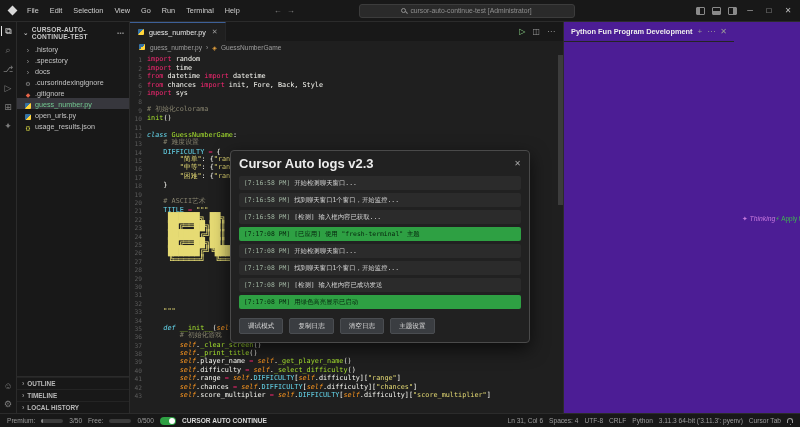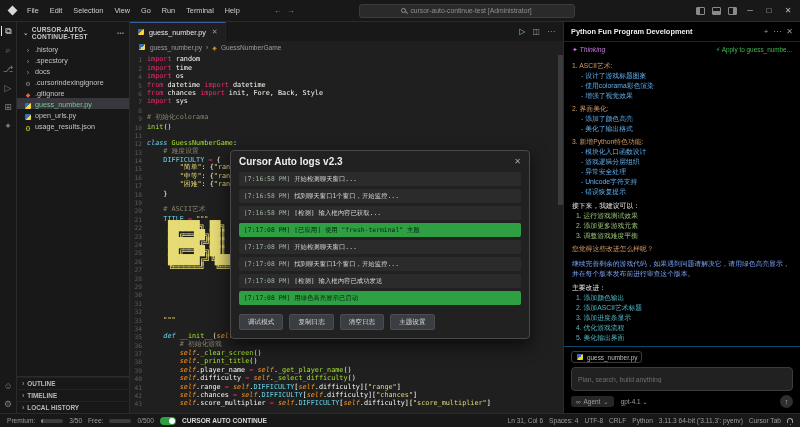--- a/index.html
+++ b/index.html
@@ -63,32 +63,32 @@
   .tk-k{color:#f92672}.tk-kc{color:#66d9ef;font-style:italic}.tk-fn{color:#a6e22e}
   .tk-s{color:#e6db74}.tk-c{color:#88846f}.tk-sf{color:#fd971f;font-style:italic}
   .tk-n{color:#ae81ff}.tk-p{color:#f8f8f2}.tk-cn{color:#66d9ef}
   .tk-art{color:#e6db74;font-size:9.5px;line-height:8.4px;letter-spacing:-.5px}
   .scrollbar{position:absolute;right:0;top:0;bottom:0;width:5px}
   .scroll-thumb{position:absolute;top:2px;right:0;width:5px;height:150px;background:#3c3c3c}
 
   
   .modal{position:absolute;left:230px;top:150px;width:300px;background:#212121;border:1px solid #4a4a4a;border-radius:4px;box-shadow:0 6px 18px rgba(0,0,0,.65);z-index:20;font-size:6.8px}
   .modal-header{display:flex;align-items:center;justify-content:space-between;padding:5px 8px 3px}
-  .modal-title{color:#ececec;font-weight:bold;font-size:10px}
+  .modal-title{color:#ececec;font-weight:bold;font-size:13px}
   .modal-close{color:#a8a8a8;font-size:8px;cursor:pointer}
   .logs{padding:2px 8px}
   .log-row{display:flex;gap:4px;background:#2b2b2b;border-radius:2px;padding:2.5px 5px;margin-bottom:3px;font-family:"DejaVu Sans Mono",monospace;font-size:6.4px;color:#d5d5d5}
   .log-time{color:#9fb3a0;flex:none}
   .log-row.hl{background:#2ea043;color:#06230d}
   .log-row.hl .log-time{color:#06230d}
   .modal-actions{display:flex;gap:6px;padding:4px 8px 8px}
   .modal-btn{background:#3a3d41;border:1px solid #4a4d51;color:#ddd;font-size:6.6px;padding:2.5px 8px;border-radius:2px;cursor:pointer;font-family:inherit}
 
   
-  .chat{width:237px;background:#000000;border-left:1px solid #2b2b2b;display:flex;flex-direction:column;flex:none;overflow:hidden}
+  .chat{width:237px;background:#4c1d95;border-left:1px solid #2b2b2b;display:flex;flex-direction:row;flex:none;overflow:hidden}
   .chat-header{height:20px;display:flex;align-items:center;padding:0 7px;gap:5px;border-bottom:1px solid #242424;flex:none}
   .chat-title{color:#ececec;font-weight:bold;font-size:7.4px;white-space:nowrap;overflow:hidden}
   .chat-header-icons{margin-left:auto;display:flex;gap:5px;color:#9a9a9a;font-size:8px}
   .thinking-row{display:flex;align-items:center;justify-content:space-between;padding:4px 8px 2px;flex:none}
   .thinking-label{color:#c678dd;font-size:6.8px;font-style:italic}
   .apply-label{color:#3fb950;font-size:6.4px}
   .chat-body{flex:1;overflow:hidden;padding:2px 8px;line-height:10px;font-size:6.8px}
   .c-heading{color:#d19a66;margin-top:3px}
   .c-item{color:#61afef;padding-left:9px}
   .c-lead{color:#e8e8e8;margin-top:4px}
@@ -243,24 +243,20 @@
     </div>
     <div class="code-area">
       <div id="code-lines">
           <div class="line">
             <span class="ln">1</span>
             <span class="cd"><span class="tk-k">import</span><span class="tk-p"> random</span></span>
           </div>
           <div class="line">
             <span class="ln">2</span>
             <span class="cd"><span class="tk-k">import</span><span class="tk-p"> time</span></span>
-          </div>
-          <div class="line">
-            <span class="ln">4</span>
-            <span class="cd"><span class="tk-k">import</span><span class="tk-p"> os</span></span>
           </div>
           <div class="line">
             <span class="ln">5</span>
             <span class="cd"><span class="tk-k">from</span><span class="tk-p"> datetime </span><span class="tk-k">import</span><span class="tk-p"> datetime</span></span>
           </div>
           <div class="line">
             <span class="ln">6</span>
             <span class="cd"><span class="tk-k">from</span><span class="tk-p"> chances </span><span class="tk-k">import</span><span class="tk-p"> init, Fore, Back, Style</span></span>
           </div>
           <div class="line">

